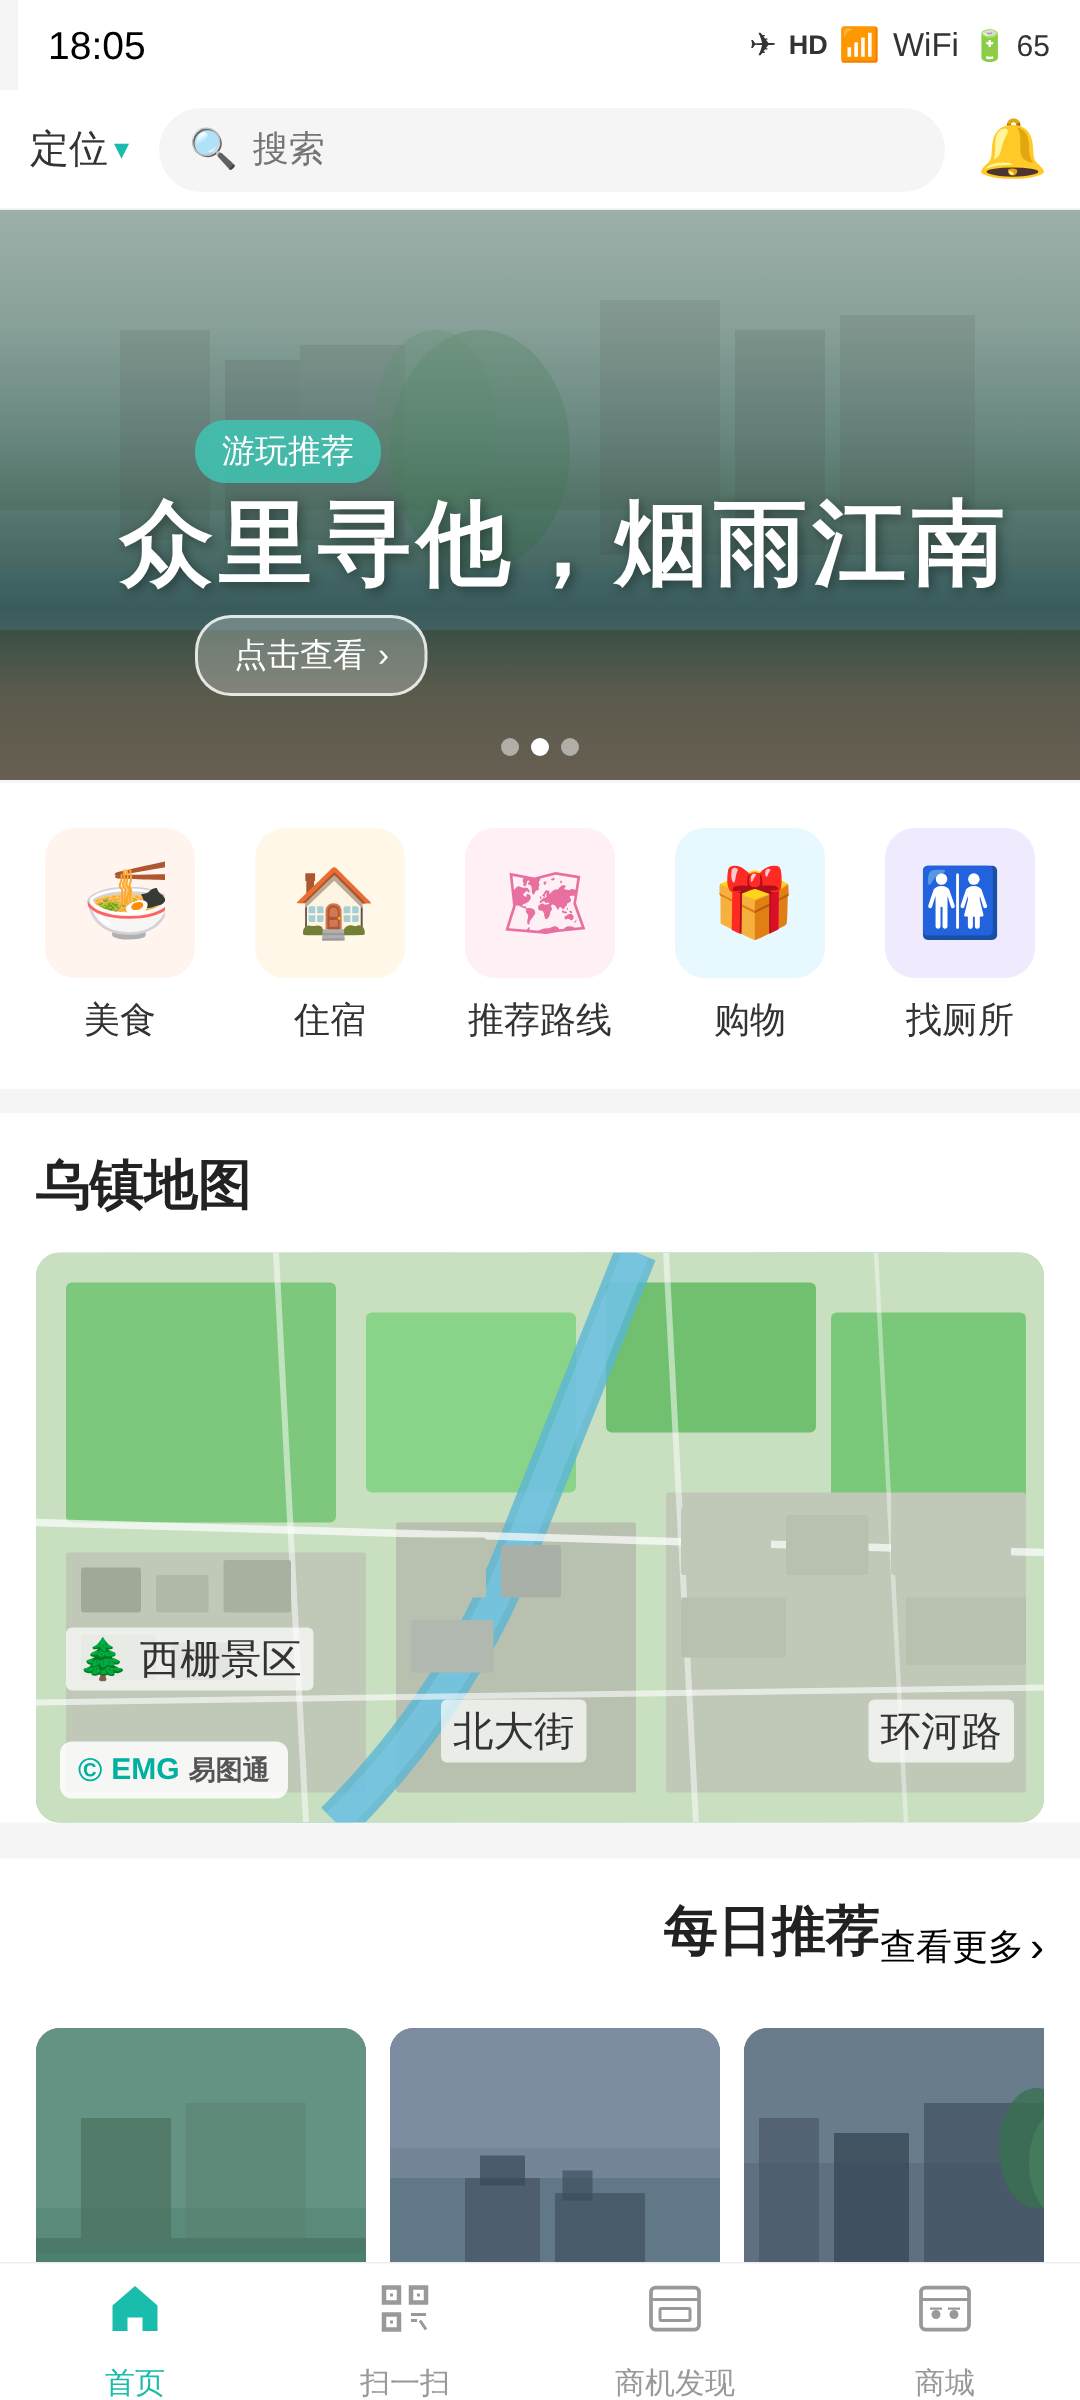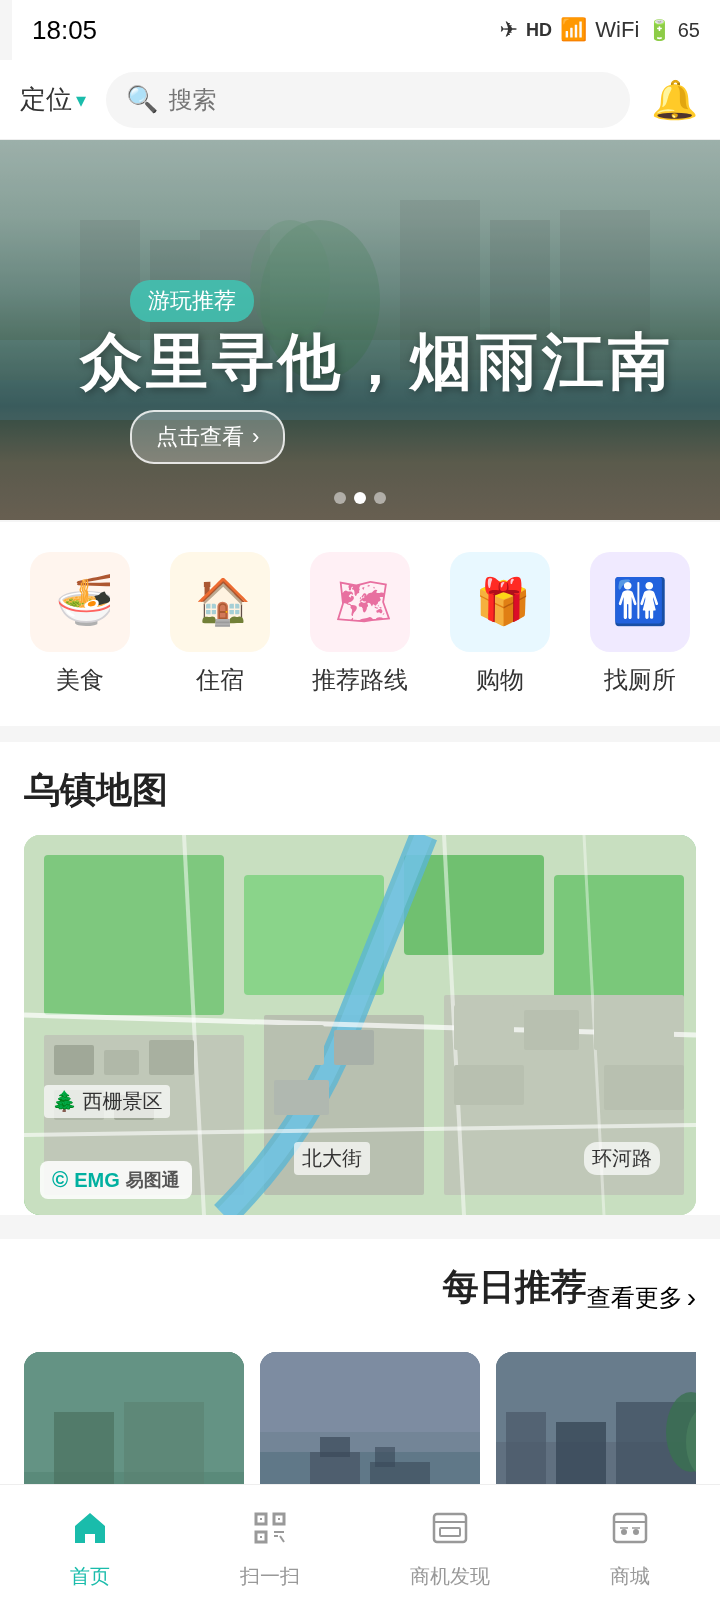--- a/index.html
+++ b/index.html
@@ -198,21 +198,21 @@
         #70c870 35%, #88d088 40%,
         #6bbfb0 45%, #5ab0c8 50%,
         #48a8c0 55%, #88c8b8 60%,
         #a0d8b0 65%, #78c890 70%,
         #90d0a0 80%, #c0e0c0 90%,
         #d0e8c8 100%
       );
     }
     .map-label {
       position: absolute;
-      font-size: 20px;
+      font-size: 27px;
       color: #333;
       font-weight: 500;
       background: rgba(255,255,255,0.7);
       padding: 3px 8px;
       border-radius: 4px;
     }
     .map-logo {
       position: absolute;
       bottom: 16px;
       left: 16px;
@@ -258,21 +258,21 @@
       overflow: hidden;
       position: relative;
       flex-shrink: 0;
     }
 
     
     .bottom-nav {
       position: fixed;
       bottom: 0;
       width: 720px;
-      height: 116px;
+      height: 92px;
       background: #fff;
       border-top: 1px solid #eee;
       display: flex;
       align-items: center;
     }
     .nav-item {
       flex: 1;
       display: flex;
       flex-direction: column;
       align-items: center;
@@ -460,21 +460,21 @@
         <rect x="580" y="230" width="80" height="45" fill="#b8c0b0" rx="2"></rect>
       </svg>
 
       
       <div class="map-label" style="top:250px;left:20px;">
         <span>🌲 西栅景区</span>
       </div>
       <div class="map-label" style="bottom:40px;left:270px;">
         <span>北大街</span>
       </div>
-      <div class="map-label" style="bottom:40px;right:36px;border-radius:13px;">
+      <div class="map-label" style="bottom:40px;right:20px;">
         <span>环河路</span>
       </div>
 
       
       <div class="map-logo">
         <span style="color:#00b0a0;font-size:22px;font-weight:700">©</span>
         <span style="color:#00b0a0;font-size:20px;font-weight:700">EMG</span>
         <span style="color:#555;font-size:18px">易图通</span>
       </div>
     </div>

